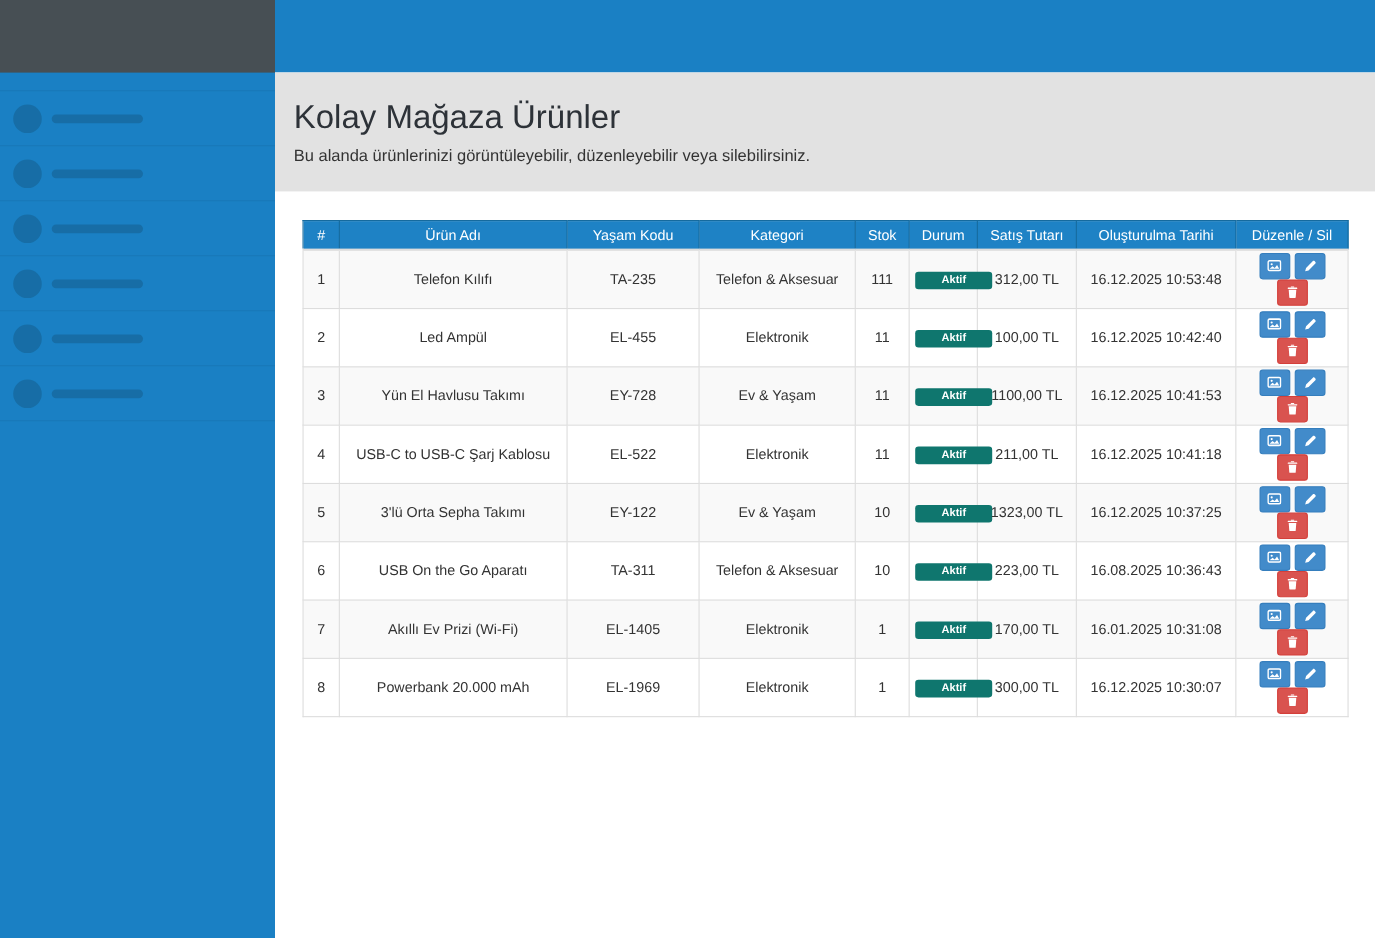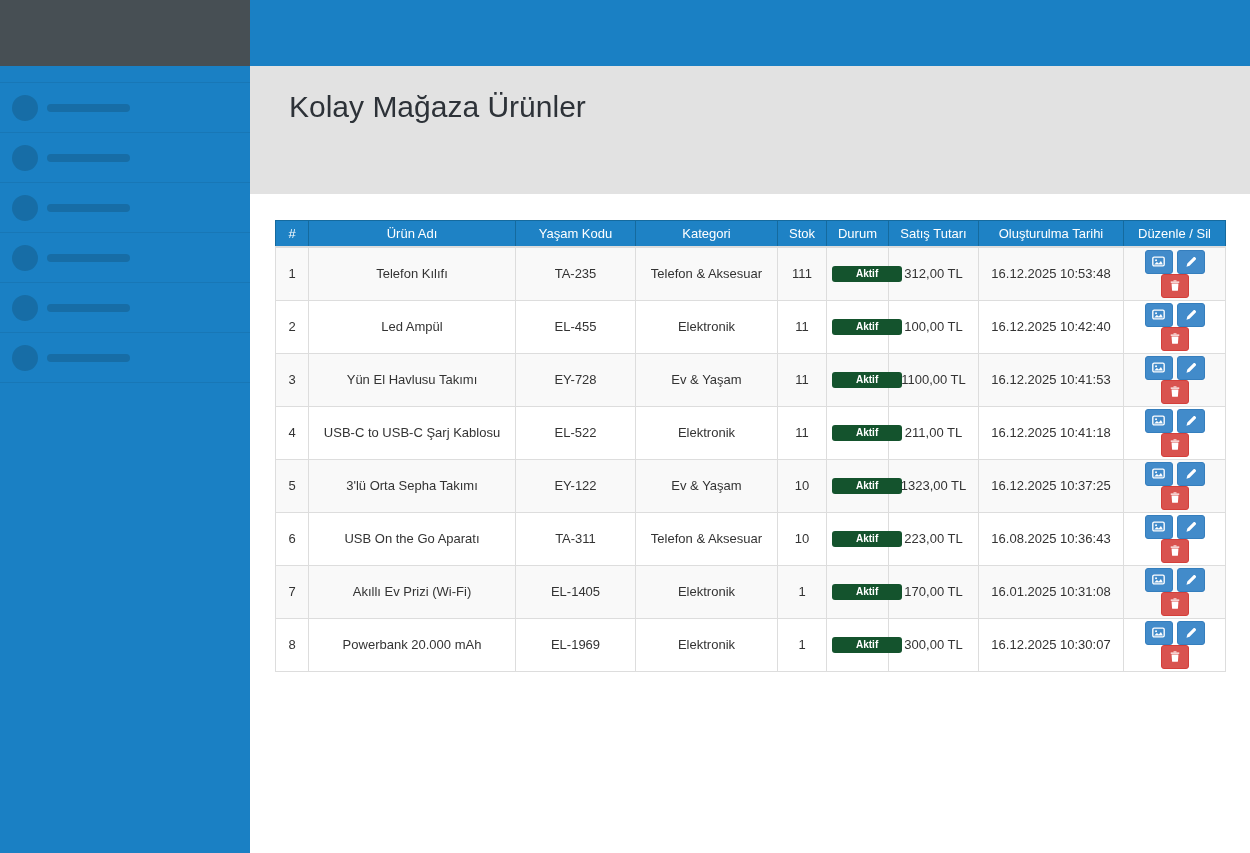--- a/index.html
+++ b/index.html
@@ -16,41 +16,41 @@
   .skel-item { height:50px; display:flex; align-items:center; padding-left:12px;
                border-bottom:1px solid rgba(0,0,0,0.07); }
   .skel-circle { width:26px; height:26px; border-radius:50%; background:#176da6; flex:0 0 auto; }
   .skel-line { width:83px; height:8px; border-radius:4px; background:#176da6; margin-left:9px; }
 
   
   .topbar { position:absolute; left:250px; top:0; width:1000px; height:66px; background:#1a80c4; }
 
   
   .main { position:absolute; left:250px; top:66px; width:1000px; height:787px; background:#fff; }
-  .page-header { background:#e2e2e2; height:128px; padding:24px 27px 0 39px; }
+  .page-header { background:#e2e2e2; height:108px; padding:24px 27px 0 17px; }
   .page-title { margin:0; font-size:30px; font-weight:400; color:#2d3238; letter-spacing:0; }
   .page-subtitle { margin:9px 0 0 0; font-size:15px; color:#333; }
 
   
   .table-wrap { margin:26px 25px 0 25px; }
   table.products { width:950px; border-collapse:collapse; table-layout:fixed; font-size:13px; color:#333; }
   col.c1{width:33px} col.c2{width:207px} col.c3{width:120px} col.c4{width:142px}
   col.c5{width:49px} col.c6{width:62px} col.c7{width:90px} col.c8{width:145px} col.c9{width:102px}
   .products th {
     background:#1e82c5; color:#fff; font-weight:400; text-align:center;
     height:26px; padding:4px 5px; border:1px solid #156a9e; border-bottom:2px solid #ddd;
   }
   .products td {
     border:1px solid #ddd; height:36px; text-align:center; vertical-align:middle;
     padding:2px 5px; background:#fff;
   }
   .products tbody tr:nth-child(odd) td { background:#f9f9f9; }
 
   .badge-green {
-    display:inline-block; background:#14532d; color:#fff; font-size:10px; font-weight:700;
+    display:inline-block; background:#0f766e; color:#fff; font-size:10px; font-weight:700;
     padding:3px 24px; border-radius:3px; line-height:1;
   }
 
   .btn {
     display:inline-flex; align-items:center; justify-content:center;
     width:28px; height:24px; border-radius:3px; margin:0 2px; padding:0; cursor:pointer;
     border:1px solid transparent; vertical-align:middle;
   }
   .btn svg { display:block; }
   .btn-blue { background:#428bca; border-color:#357ebd; }
@@ -87,20 +87,21 @@
         <span class="skel-line"></span>
       </div>
     </div>
 </aside>
 
 <header class="topbar"></header>
 
 <main class="main">
   <div class="page-header">
     <h1 class="page-title">Kolay Mağaza Ürünler</h1>
+    <p class="page-subtitle">Bu alanda ürünlerinizi görüntüleyebilir, düzenleyebilir veya silebilirsiniz.</p>
   </div>
 
   <div class="table-wrap">
     <table class="products">
       <colgroup>
         <col class="c1">
           <col class="c2">
           <col class="c3">
           <col class="c4">
           <col class="c5">

